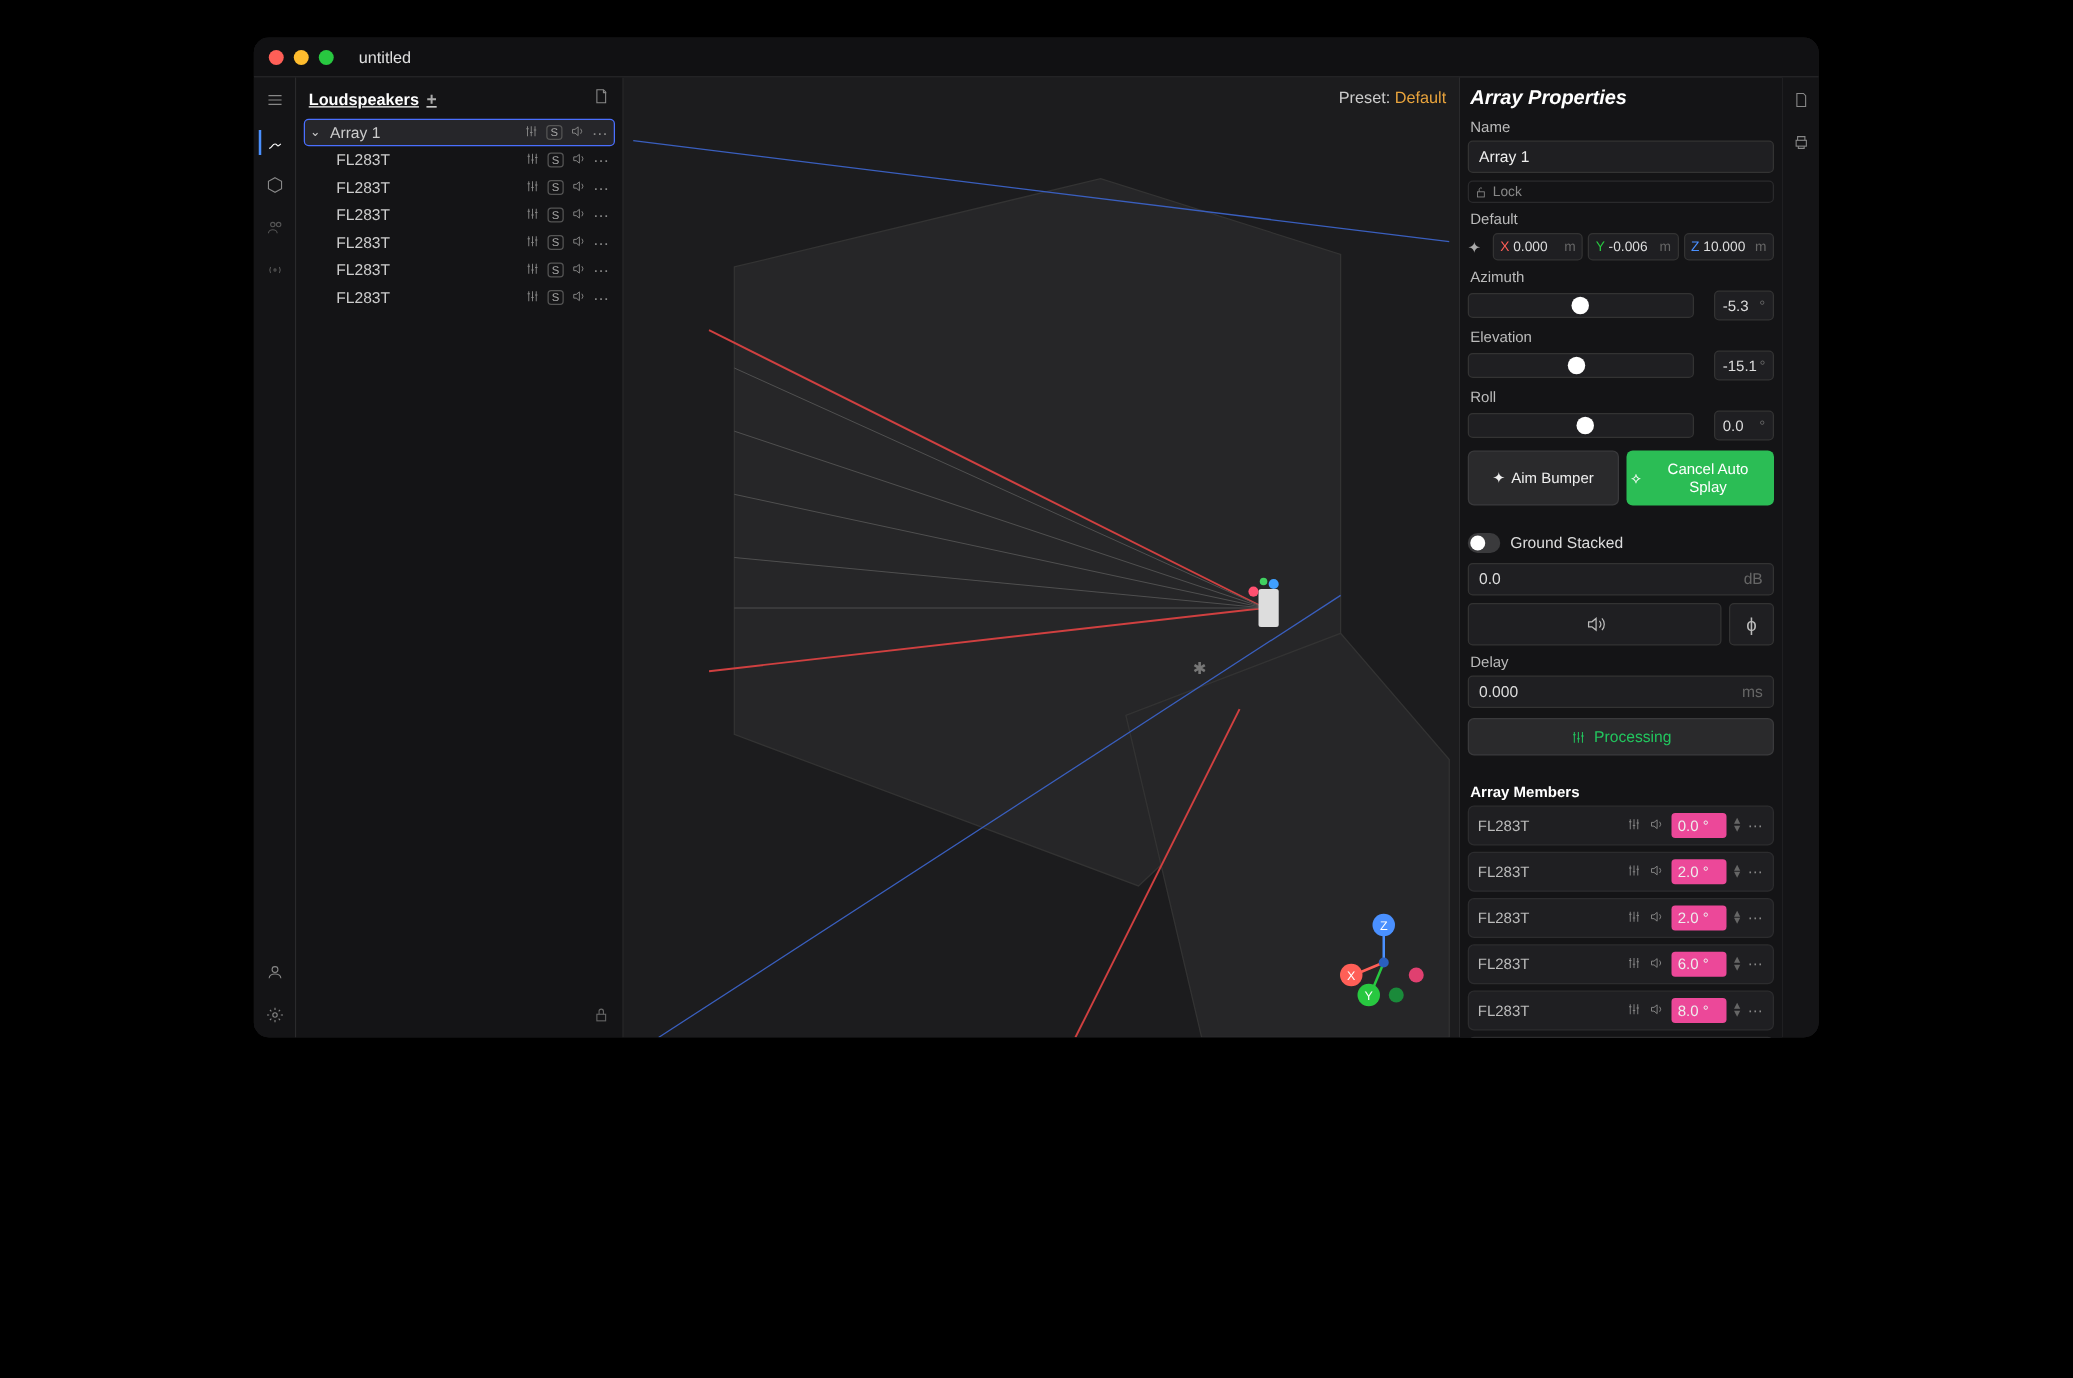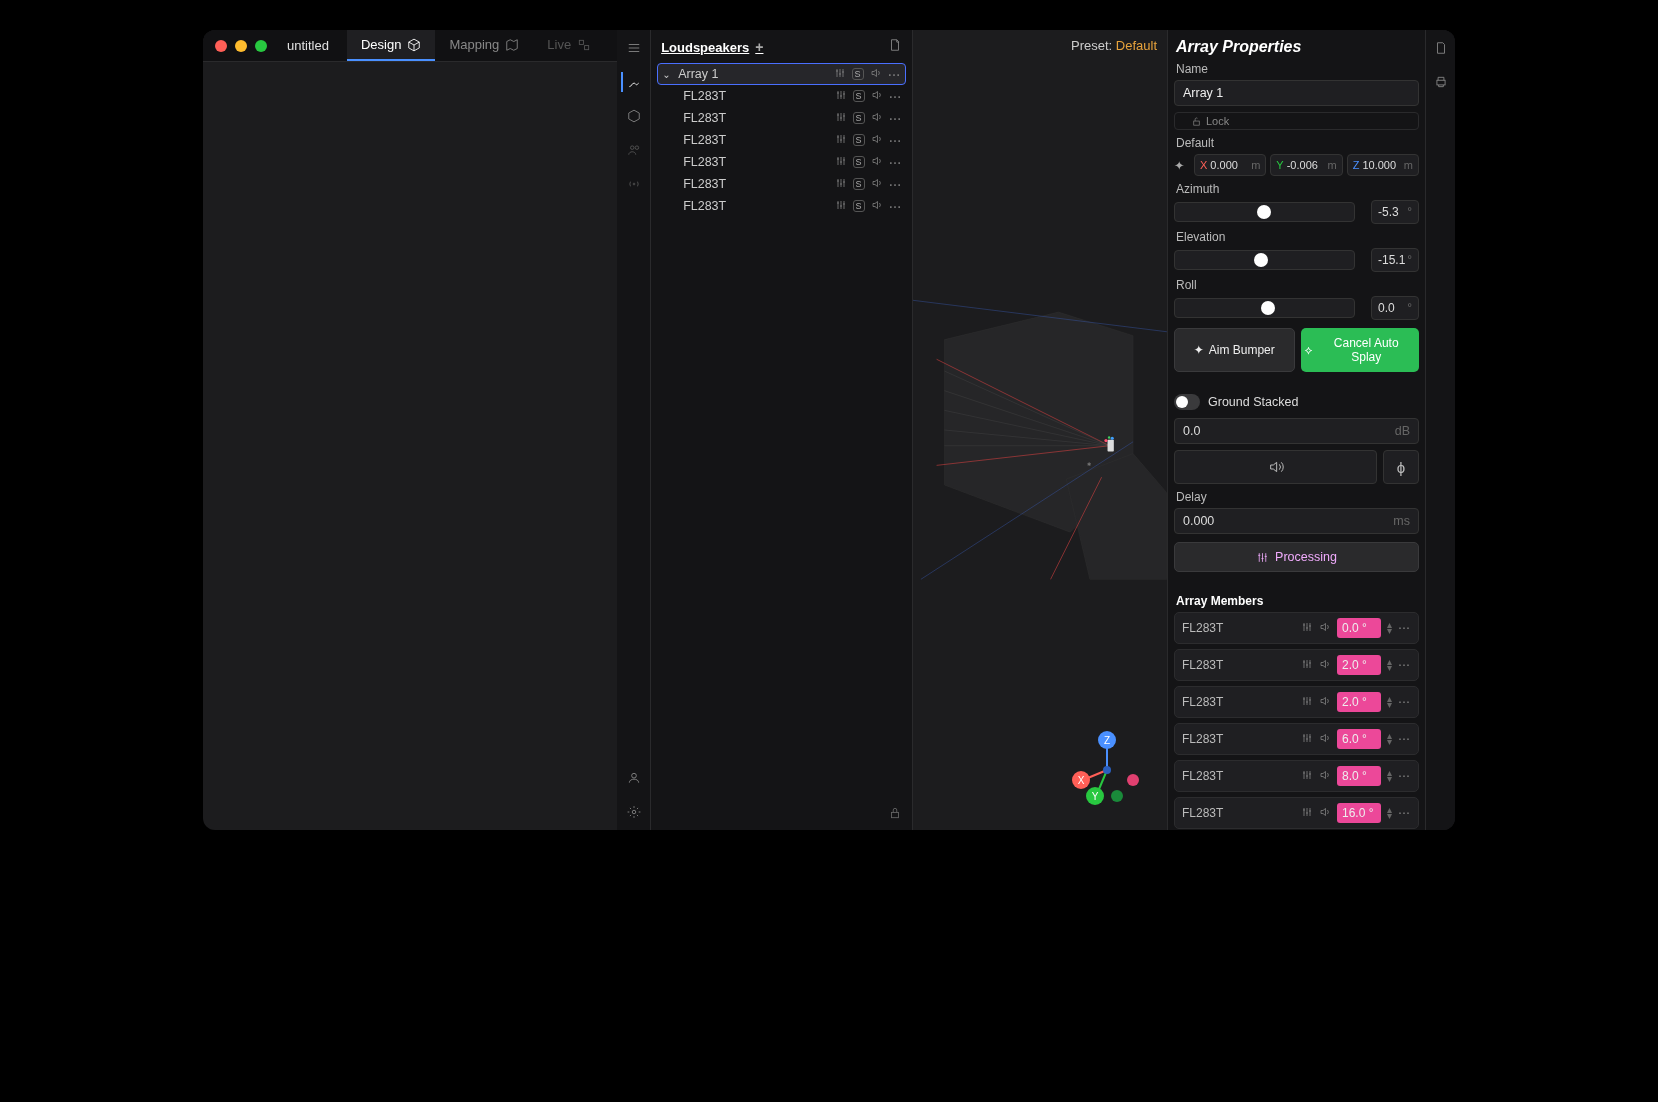--- a/index.html
+++ b/index.html
@@ -1,17 +1,17 @@
 <!DOCTYPE html>
 <html><head>
 <meta charset="utf-8">
 <style>
 * { box-sizing: border-box; margin: 0; padding: 0; font-family: -apple-system, BlinkMacSystemFont, "Segoe UI", sans-serif; }
 body { background: #000; display:flex; align-items:flex-start; justify-content:center; padding:30px 155px 140px; }
-.window { width:1252px; height:800px; background:#1c1c1e; border-radius:12px; overflow:hidden; display:flex; flex-direction:row; box-shadow:0 10px 40px rgba(0,0,0,0.6); position:relative; }
+.window { width:1252px; height:800px; background:#1c1c1e; border-radius:12px; overflow:hidden; display:flex; flex-direction:column; box-shadow:0 10px 40px rgba(0,0,0,0.6); position:relative; }
 
 .titlebar { height:32px; background:#111113; display:flex; align-items:center; padding:0 12px; gap:8px; border-bottom:1px solid #2a2a2c; }
 .traffic { display:flex; gap:8px; margin-right:12px; }
 .dot { width:12px; height:12px; border-radius:50%; }
 .red{background:#ff5f57;}.yellow{background:#febc2e;}.green{background:#28c840;}
 .title { color:#e0e0e0; font-size:13px; margin-right:10px;}
 .tabs { display:flex; height:100%; }
 .tab { display:flex; align-items:center; padding:0 14px; color:#888; font-size:13px; gap:6px; border-bottom:2px solid transparent; cursor:pointer; }
 .tab.active { color:#fff; border-bottom-color:#4a90ff; background:#1f1f22; }
 .icon { width:14px; height:14px; display:inline-flex; align-items:center; justify-content:center; }
@@ -39,21 +39,21 @@
 .viewport{ flex:1; background:#1c1c1e; position:relative; overflow:hidden; }
 .preset{ position:absolute; top:8px; right:10px; font-size:13px; color:#ccc; }
 .preset .val{ color:#e8a33c; }
 .svg3d{ position:absolute; inset:0; width:100%; height:100%; }
 .gizmo{ position:absolute; right:20px; bottom:20px; }
 
 .rightpanel{ width:258px; background:#141416; border-left:1px solid #2a2a2c; color:#ddd; font-size:12.5px; overflow-y:auto; padding:8px 6px 6px; }
 .rp-title{ font-weight:600; color:#fff; font-size:16px; margin-bottom:6px; padding:0 2px;font-style:italic;}
 .field-label{ color:#bbb; font-size:12px; margin:6px 0 4px; padding:0 2px;}
 .input{ width:100%; background:#1f1f22; border:1px solid #333; border-radius:4px; padding:5px 8px; color:#eee; font-size:12.5px; }
-.lockrow{ display:flex; align-items:center; gap:4px; margin-top:6px; padding:2px 16px; border:1px solid #2a2a2c; border-radius:4px; color:#888; font-size:11px;}
+.lockrow{ display:flex; align-items:center; gap:4px; margin-top:6px; padding:2px 4px; border:1px solid #2a2a2c; border-radius:4px; color:#888; font-size:11px;}
 .xyz{ display:flex; gap:4px; align-items:center; }
 .coord{ flex:1; background:#1f1f22; border:1px solid #333; border-radius:4px; padding:4px 5px; font-size:11px; display:flex; align-items:center; gap:3px; }
 .coord .axis-x{color:#ff5f57;}.coord .axis-y{color:#28c840;}.coord .axis-z{color:#4a90ff;}
 .coord .unit{color:#666;margin-left:auto;}
 .picker{ width:16px; color:#aaa;}
 .slider-row{ display:flex; gap:16px; align-items:center; }
 .slider{ flex:1; height:20px; background:#1f1f22; border:1px solid #333; border-radius:4px; position:relative; }
 .thumb{ position:absolute; width:14px; height:14px; background:#fff; border-radius:50%; top:2px; left:46%; }
 .numbox{ width:48px; background:#1f1f22; border:1px solid #333; border-radius:4px; padding:4px 6px; font-size:12px; display:flex; align-items:center; gap:2px; }
 .numbox .deg{color:#666;margin-left:auto;}
@@ -61,21 +61,21 @@
 .btn{ flex:1; border-radius:5px; padding:8px 4px; font-size:12px; text-align:center; display:flex; align-items:center; justify-content:center; gap:5px; cursor:pointer; }
 .btn.grey{ background:#2a2a2c; color:#eee; border:1px solid #3a3a3c;}
 .btn.green{ background:#2bbd55; color:#fff; }
 .toggle-row{ display:flex; align-items:center; gap:8px; margin-top:22px; }
 .toggle{ width:26px; height:16px; background:#3a3a3c; border-radius:8px; position:relative; }
 .toggle .knob{ width:12px; height:12px; background:#fff; border-radius:50%; position:absolute; top:2px; left:2px;}
 .unit-input{ display:flex; background:#1f1f22; border:1px solid #333; border-radius:4px; padding:5px 8px; margin-top:8px; }
 .unit-input .u{ color:#666; margin-left:auto;}
 .iconbar{ display:flex; gap:6px; margin-top:6px; }
 .iconbtn{ flex:1; height:34px; background:#1f1f22; border:1px solid #333; border-radius:4px; display:flex; align-items:center; justify-content:center; color:#bbb; font-size:15px;}
-.proc-btn{ width:100%; margin-top:8px; padding:7px; background:#2a2a2c; border:1px solid #3a3a3c; border-radius:5px; text-align:center; color:#f0abfc; font-size:12.5px; display:flex; align-items:center; justify-content:center; gap:6px;}
+.proc-btn{ width:100%; margin-top:8px; padding:7px; background:#2a2a2c; border:1px solid #3a3a3c; border-radius:5px; text-align:center; color:#22c55e; font-size:12.5px; display:flex; align-items:center; justify-content:center; gap:6px;}
 .members{ margin-top:22px; }
 .member{ display:flex; align-items:center; gap:6px; background:#1f1f22; border:1px solid #2c2c2e; border-radius:5px; padding:5px 7px; margin-bottom:5px; font-size:12px;}
 .member .name{ flex:1; color:#bbb;}
 .member .ang{ width:44px; background:#ec4899; border-radius:3px; padding:3px 5px; color:#eee;}
 .member .stepper{ color:#666; font-size:10px; display:flex; flex-direction:column; line-height:6px;}
 
 .rightstrip{ width:30px; background:#141416; border-left:1px solid #2a2a2c; display:flex; flex-direction:column; align-items:center; padding:8px 0; gap:14px;}
 .rightpanel::-webkit-scrollbar{width:6px;}
 .rightpanel::-webkit-scrollbar-thumb{background:#333;border-radius:3px;}
 
@@ -86,47 +86,20 @@
 
 <div class="window">
 
   <div class="titlebar">
     <div class="traffic">
       <div class="dot red"></div>
       <div class="dot yellow"></div>
       <div class="dot green"></div>
     </div>
     <div class="title">untitled</div>
-    <div class="tabs">
-      <div class="tab active">
-        <span>Design</span>
-        <span class="icon">
-            <svg class="mini" viewBox="0 0 24 24">
-              <path d="M12 2l9 5v10l-9 5-9-5V7z M3 7l9 5 9-5 M12 12v10"></path>
-            </svg>
-          </span>
-      </div>
-      <div class="tab">
-        <span>Mapping</span>
-        <span class="icon">
-            <svg class="mini" viewBox="0 0 24 24">
-              <path d="M9 3l-6 3v15l6-3 6 3 6-3V3l-6 3-6-3z"></path>
-            </svg>
-          </span>
-      </div>
-      <div class="tab" style="color:#555">
-        <span>Live</span>
-        <span class="icon">
-            <svg class="mini" viewBox="0 0 24 24">
-              <rect x="4" y="4" width="7" height="7"></rect>
-              <rect x="13" y="13" width="7" height="7"></rect>
-            </svg>
-          </span>
-      </div>
-    </div>
   </div>
 
   <div class="body">
 
     <div class="toolstrip">
       <div class="toolbtn">
           <svg class="mini" viewBox="0 0 24 24">
             <path d="M3 6h18M3 12h18M3 18h18"></path>
           </svg>
         </div>

